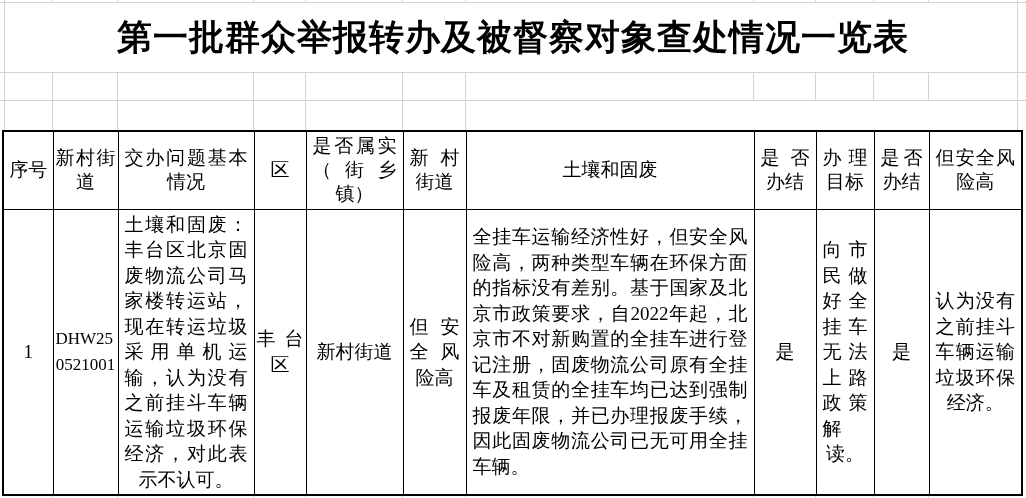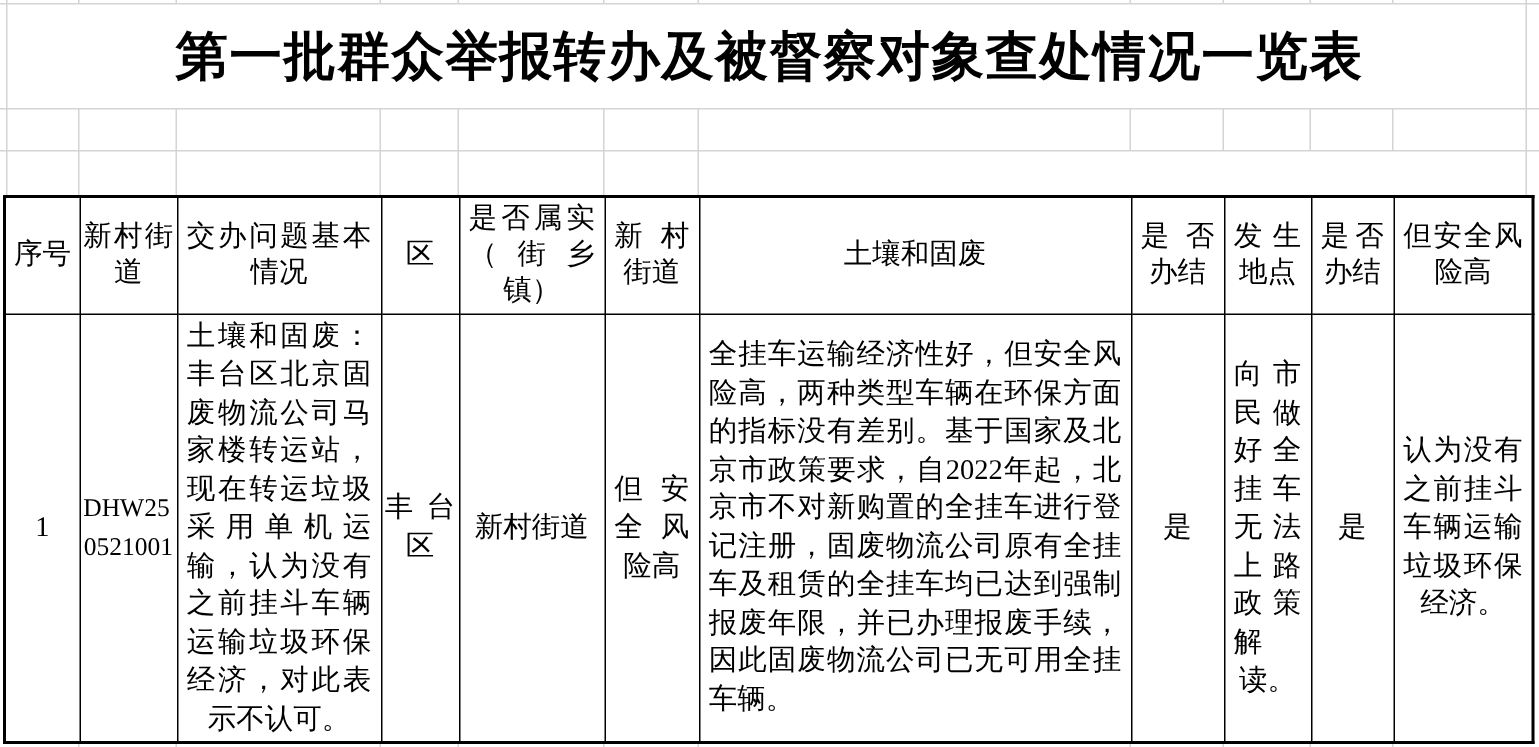--- a/index.html
+++ b/index.html
@@ -114,21 +114,21 @@
     <thead>
       <tr class="hdr">
         <th class="p2">序号</th>
         <th class="p2">新村街道</th>
         <th>交办问题基本情况</th>
         <th class="p2">区</th>
         <th>是否属实（街乡镇）</th>
         <th>新村街道</th>
         <th>土壤和固废</th>
         <th>是否办结</th>
-        <th>发生地点</th>
+        <th>办理目标</th>
         <th>是否办结</th>
         <th>但安全风险高</th>
       </tr>
     </thead>
     <tbody>
       <tr class="body">
         <td class="p2">1</td>
         <td class="p2 caseno">DHW250521001</td>
         <td>土壤和固废：丰台区北京固废物流公司马家楼转运站，现在转运垃圾采用单机运输，认为没有之前挂斗车辆运输垃圾环保经济，对此表示不认可。</td>
         <td class="p2">丰台区</td>

